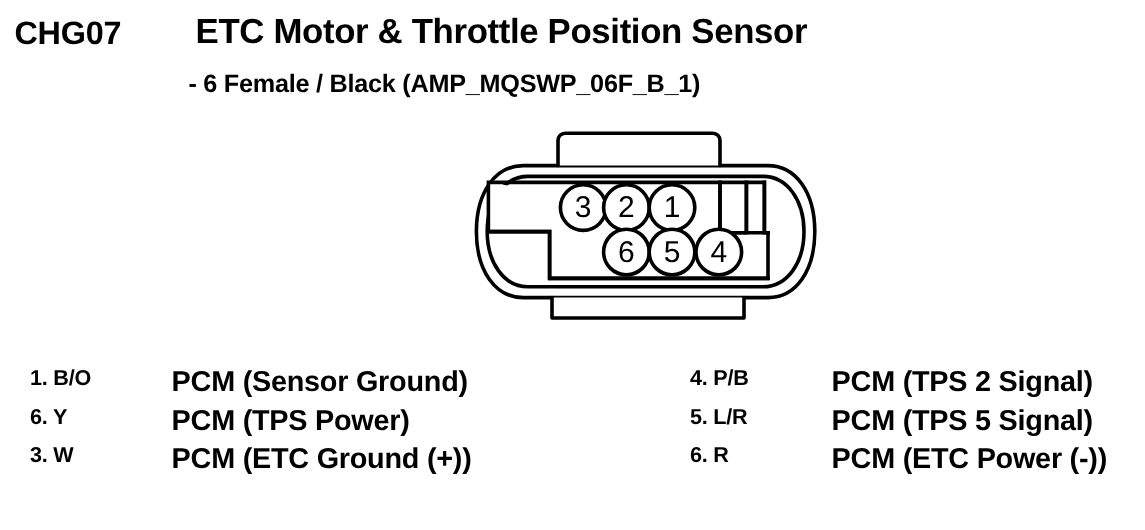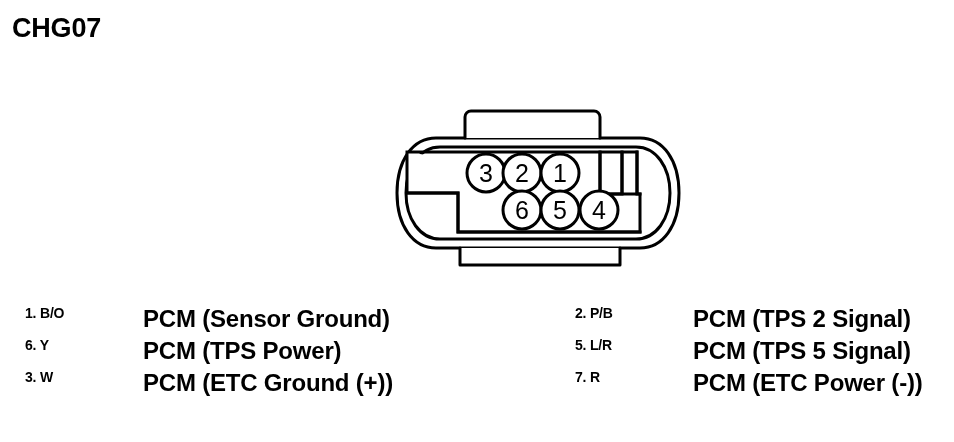--- a/index.html
+++ b/index.html
@@ -81,38 +81,40 @@
 
   .legend-row {
     position: relative;
     height: 32px;
     white-space: nowrap;
   }
   .legend-pin {
     position: absolute;
     left: 0;
     top: 0;
-    font-size: 14px;
+    font-size: 18px;
     font-weight: bold;
     letter-spacing: -0.2px;
   }
   .legend-desc {
     position: absolute;
     left: 118px;
     top: 0;
     font-size: 24px;
     font-weight: bold;
     letter-spacing: -0.2px;
   }
 </style>
 </head>
 <body>
 
 <div id="header-block">
   <div id="connector-code">CHG07</div>
+  <div id="connector-title">ETC Motor &amp; Throttle Position Sensor</div>
+  <div id="connector-subtitle">- 6 Female / Black (AMP_MQSWP_06F_B_1)</div>
 </div>
 
 <div id="connector-figure">
   <svg width="300" height="180" viewBox="0 0 300 180" xmlns="http://www.w3.org/2000/svg">
 
     <path fill="#ffffff" stroke="#000000" stroke-width="3" stroke-linejoin="round" stroke-linecap="round" d="M 48 30
              L 252 30
              C 275 30 291 52 291 85
              C 291 118 275 140 252 140
              L 48 140
@@ -192,26 +194,26 @@
       <span class="legend-desc">PCM (TPS Power)</span>
     </div>
     <div class="legend-row">
       <span class="legend-pin">3. W</span>
       <span class="legend-desc">PCM (ETC Ground (+))</span>
     </div>
   </div>
 
   <div class="legend-column" id="legend-column-right">
     <div class="legend-row">
-      <span class="legend-pin">2. P/B</span>
+      <span class="legend-pin">4. P/B</span>
       <span class="legend-desc">PCM (TPS 2 Signal)</span>
     </div>
     <div class="legend-row">
       <span class="legend-pin">5. L/R</span>
       <span class="legend-desc">PCM (TPS 5 Signal)</span>
     </div>
     <div class="legend-row">
-      <span class="legend-pin">7. R</span>
+      <span class="legend-pin">6. R</span>
       <span class="legend-desc">PCM (ETC Power (-))</span>
     </div>
   </div>
 
 </div>
 
 </body></html>

